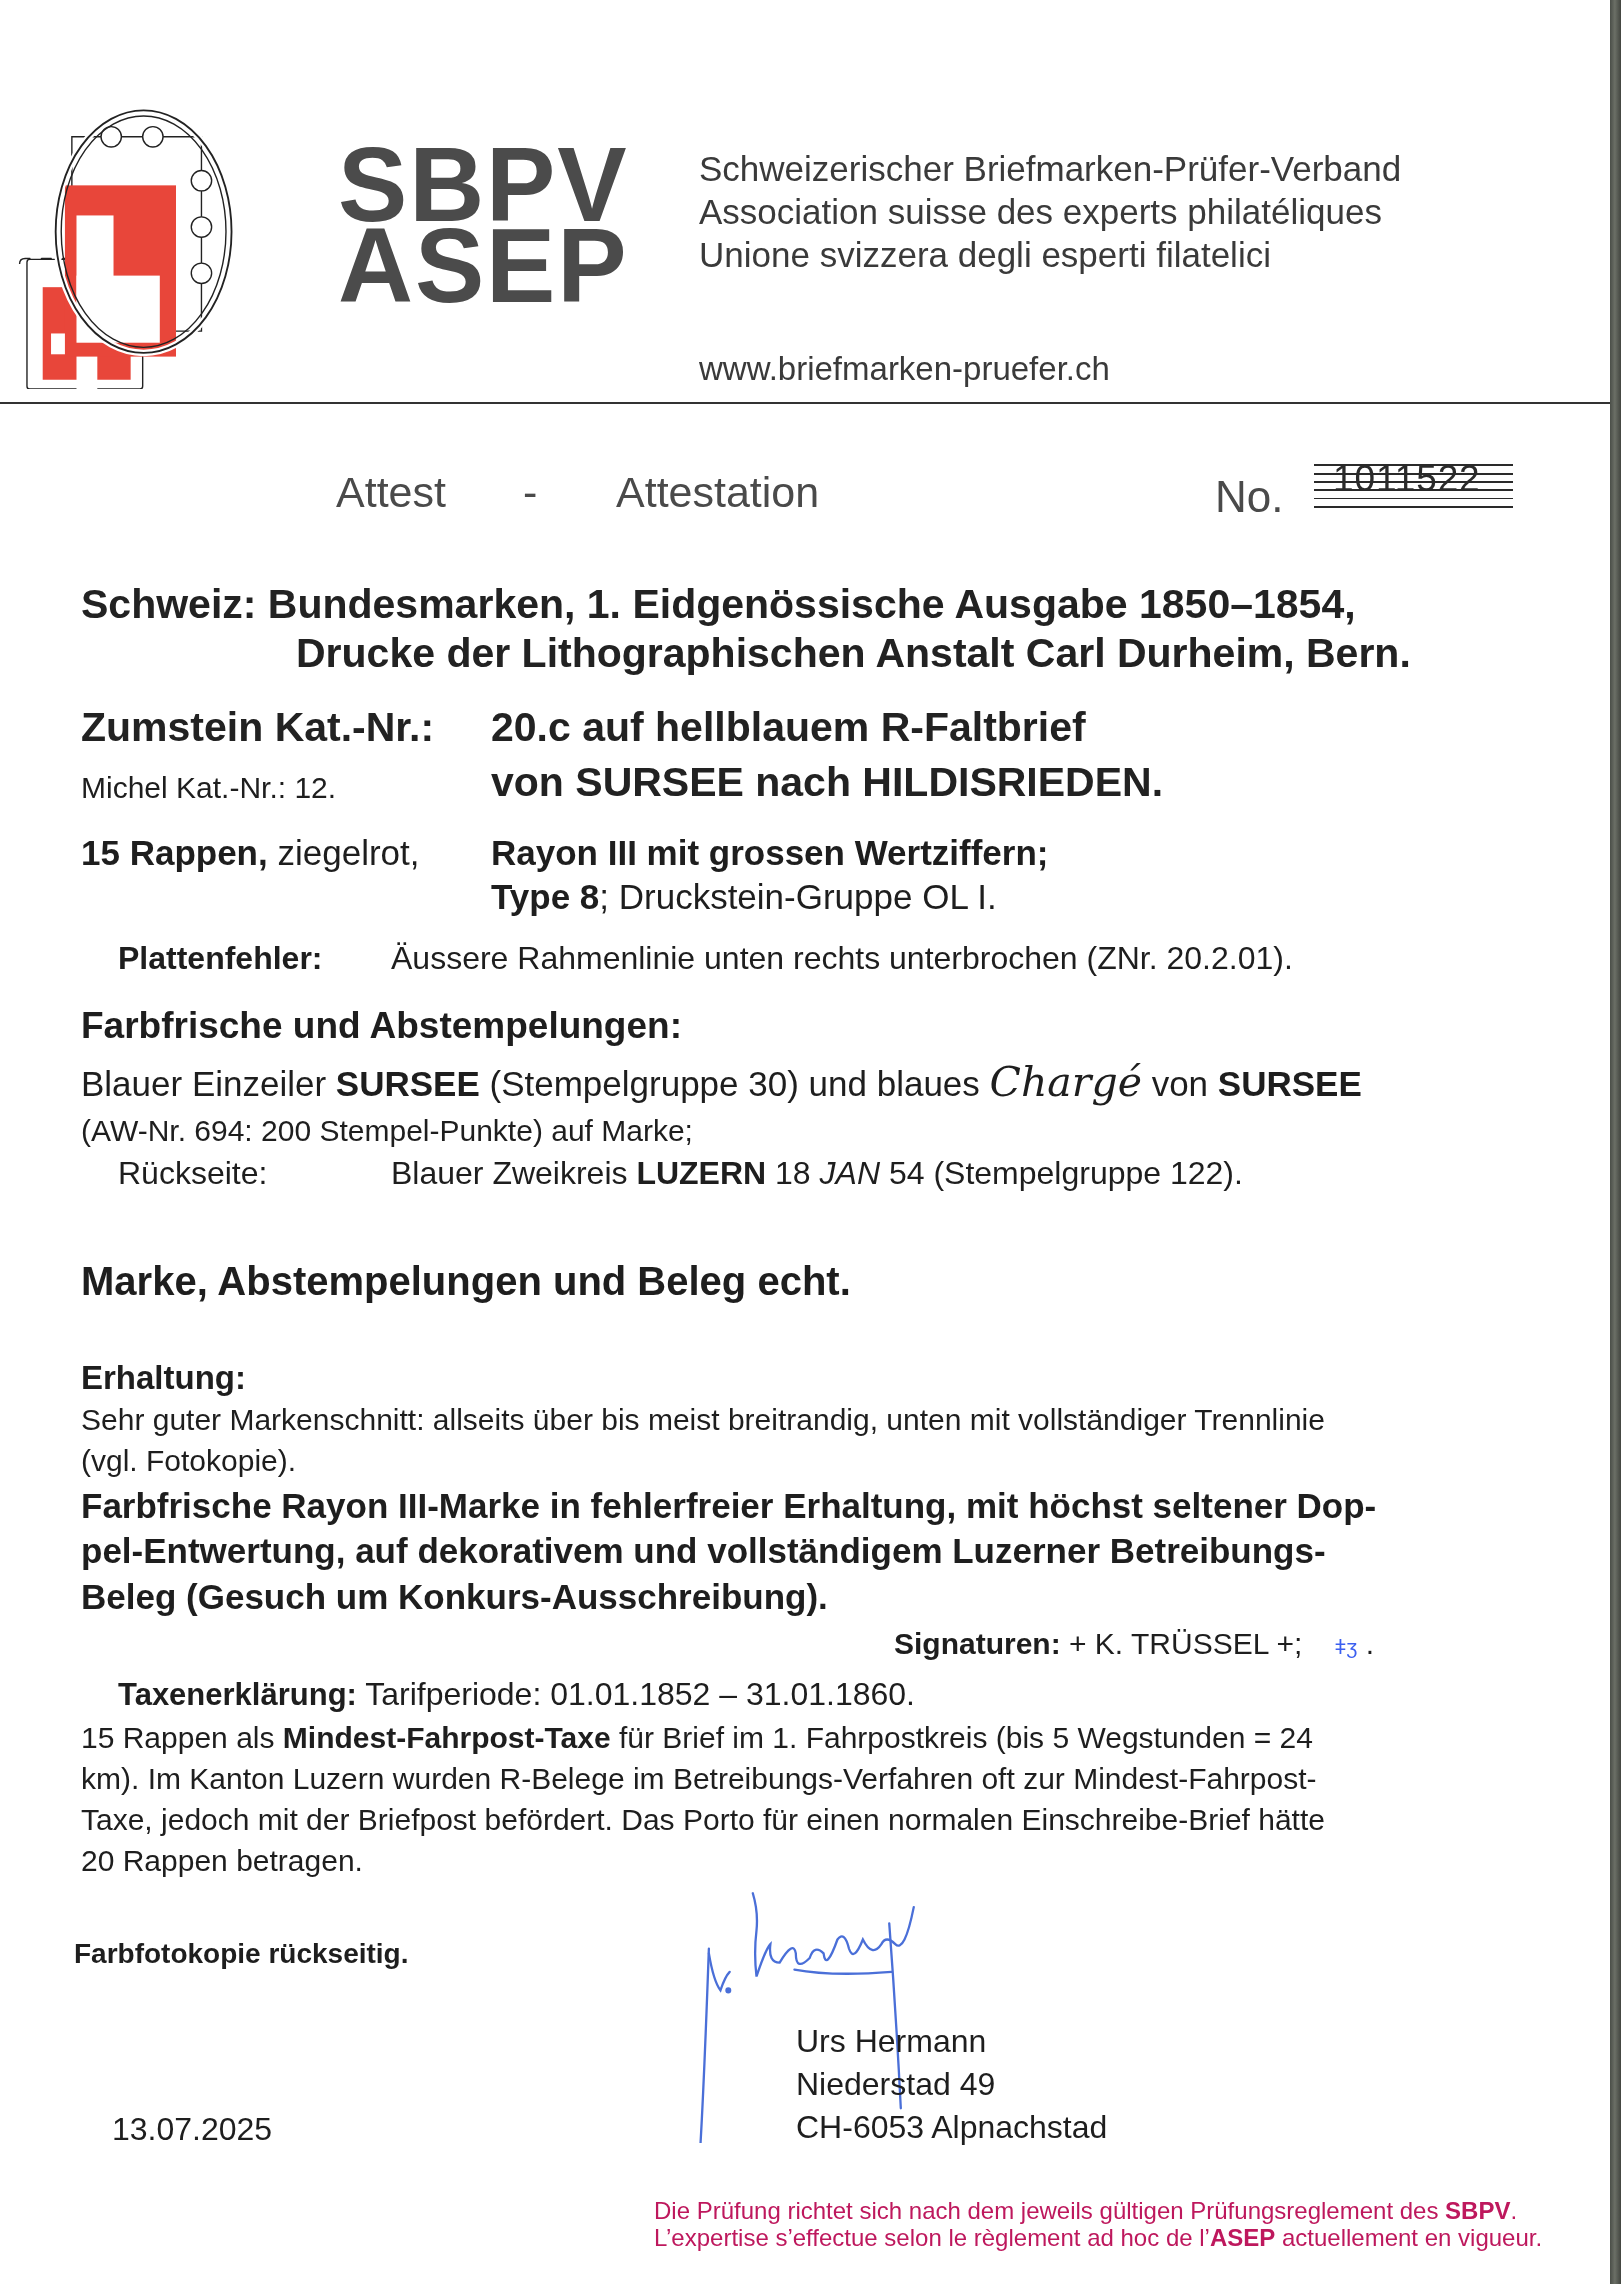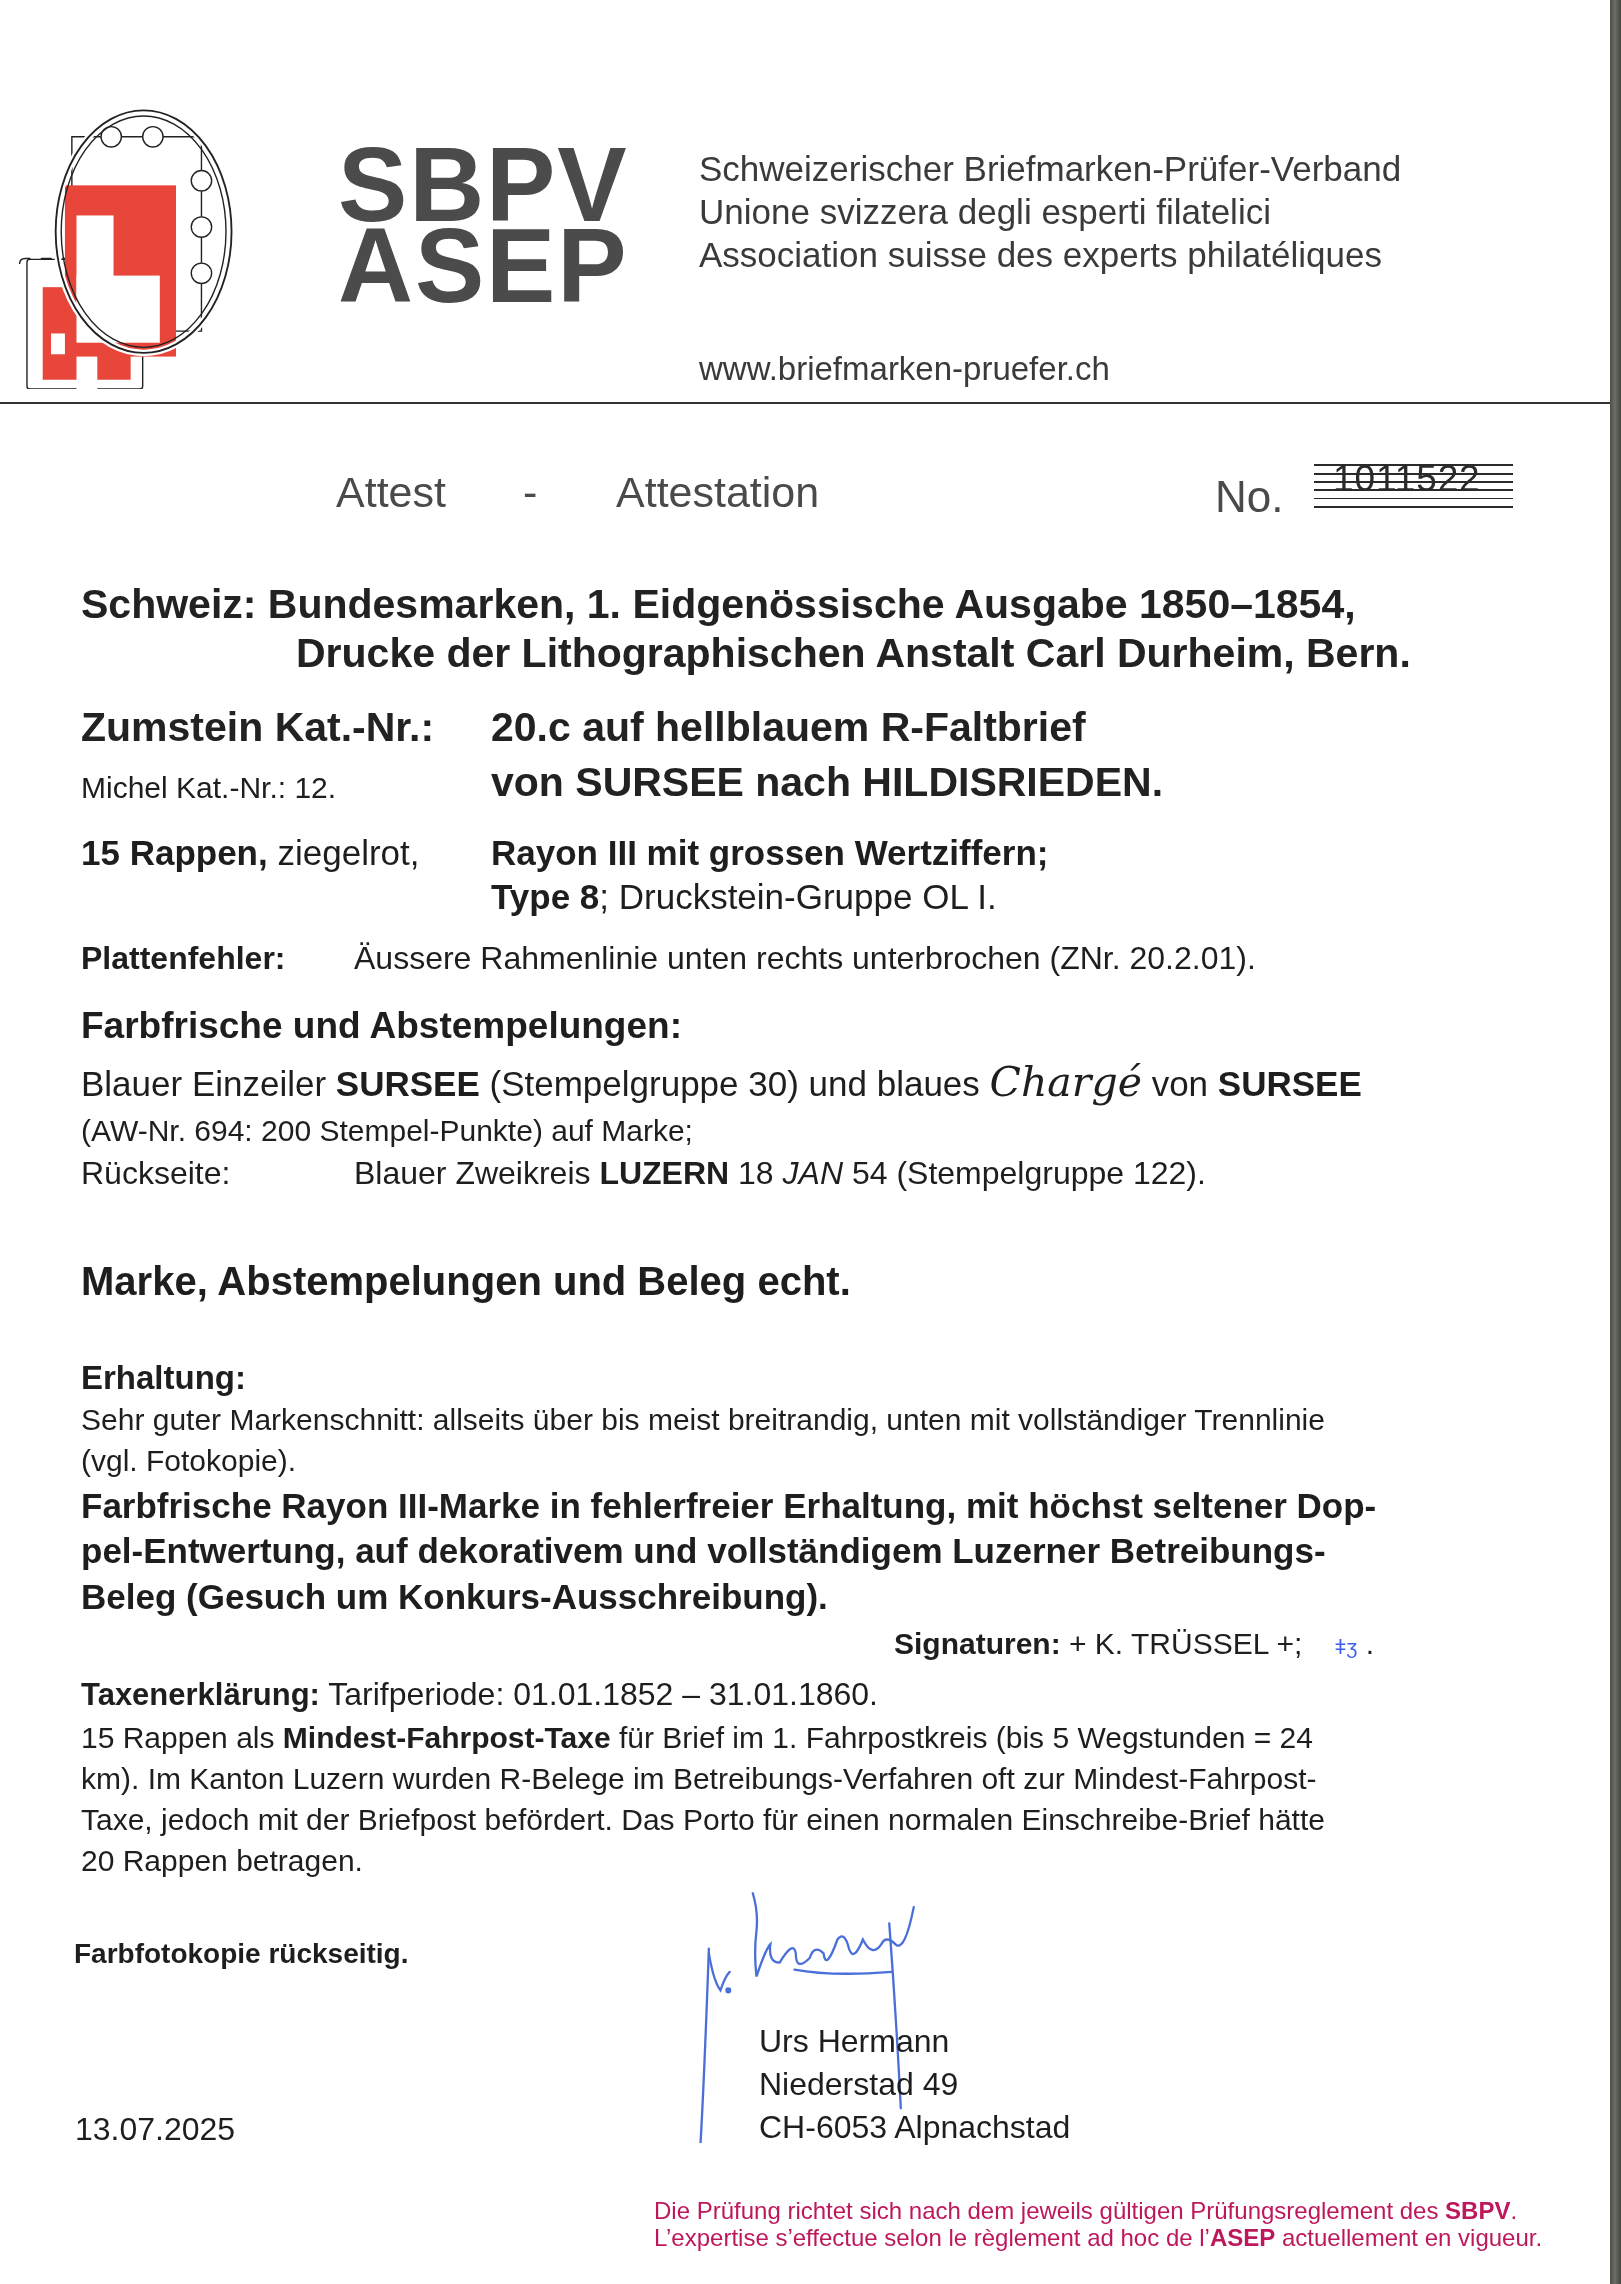--- a/index.html
+++ b/index.html
@@ -21,21 +21,21 @@
   .header-rule { position: absolute; left: 0; top: 402px; width: 1610px; height: 1.9px; background: #333; }
 
   .title { position: absolute; top: 468px; font-size: 43px; font-weight: normal; color: #4a4a4a; }
   .no-box { position: absolute; left: 1314px; top: 458px; width: 199px; height: 53px;
     background: repeating-linear-gradient(180deg, #ffffff 0 6.5px, #2a2a2a 6.5px 8.3px); }
   .no-val { position: absolute; left: 1333px; top: 458px; font-size: 37px; color: #2a2a2a; letter-spacing: 0.9px; background: transparent; }
 
   .h1 { font-size: 40px; font-weight: bold; color: #222; }
   .bold { font-weight: bold; }
   .t64 { font-size: 30px; }
-  .t70 { font-size: 32px; }
+  .t70 { font-size: 32px; margin-left: 37px; }
   .t76 { font-size: 35px; }
   .script { font-family: "DejaVu Serif", serif; font-style: italic; font-size: 41px; }
   .blue { color: #3b5ff0; }
   .sig { position: absolute; left: 676px; top: 1884px; width: 556px; height: 259px; }
   .small { font-size: 24px; color: #be185d; }
 </style>
 </head>
 <body>
 
 <div class="right-edge"></div>
@@ -69,22 +69,22 @@
   <ellipse cx="280" cy="440" rx="178" ry="250" fill="none" stroke="#222" stroke-width="3"></ellipse>
 </svg>
 
 <div class="brand">
   <div>SBPV</div>
   <div>ASEP</div>
 </div>
 
 <div class="assoc">
   <div>Schweizerischer Briefmarken-Prüfer-Verband</div>
+  <div>Association suisse des experts philatéliques</div>
   <div>Unione svizzera degli esperti filatelici</div>
-  <div>Association suisse des experts philatéliques</div>
 </div>
 <div class="web">www.briefmarken-pruefer.ch</div>
 <div class="header-rule"></div>
 
 <div class="title" style="left:336px">Attest</div>
 <div class="title" style="left:523px">-</div>
 <div class="title" style="left:616px">Attestation</div>
 <div class="title" style="left:1215px; top:472px; font-size:44px">No.</div>
 <div class="no-box"></div>
 <div class="no-val">1011522</div>

